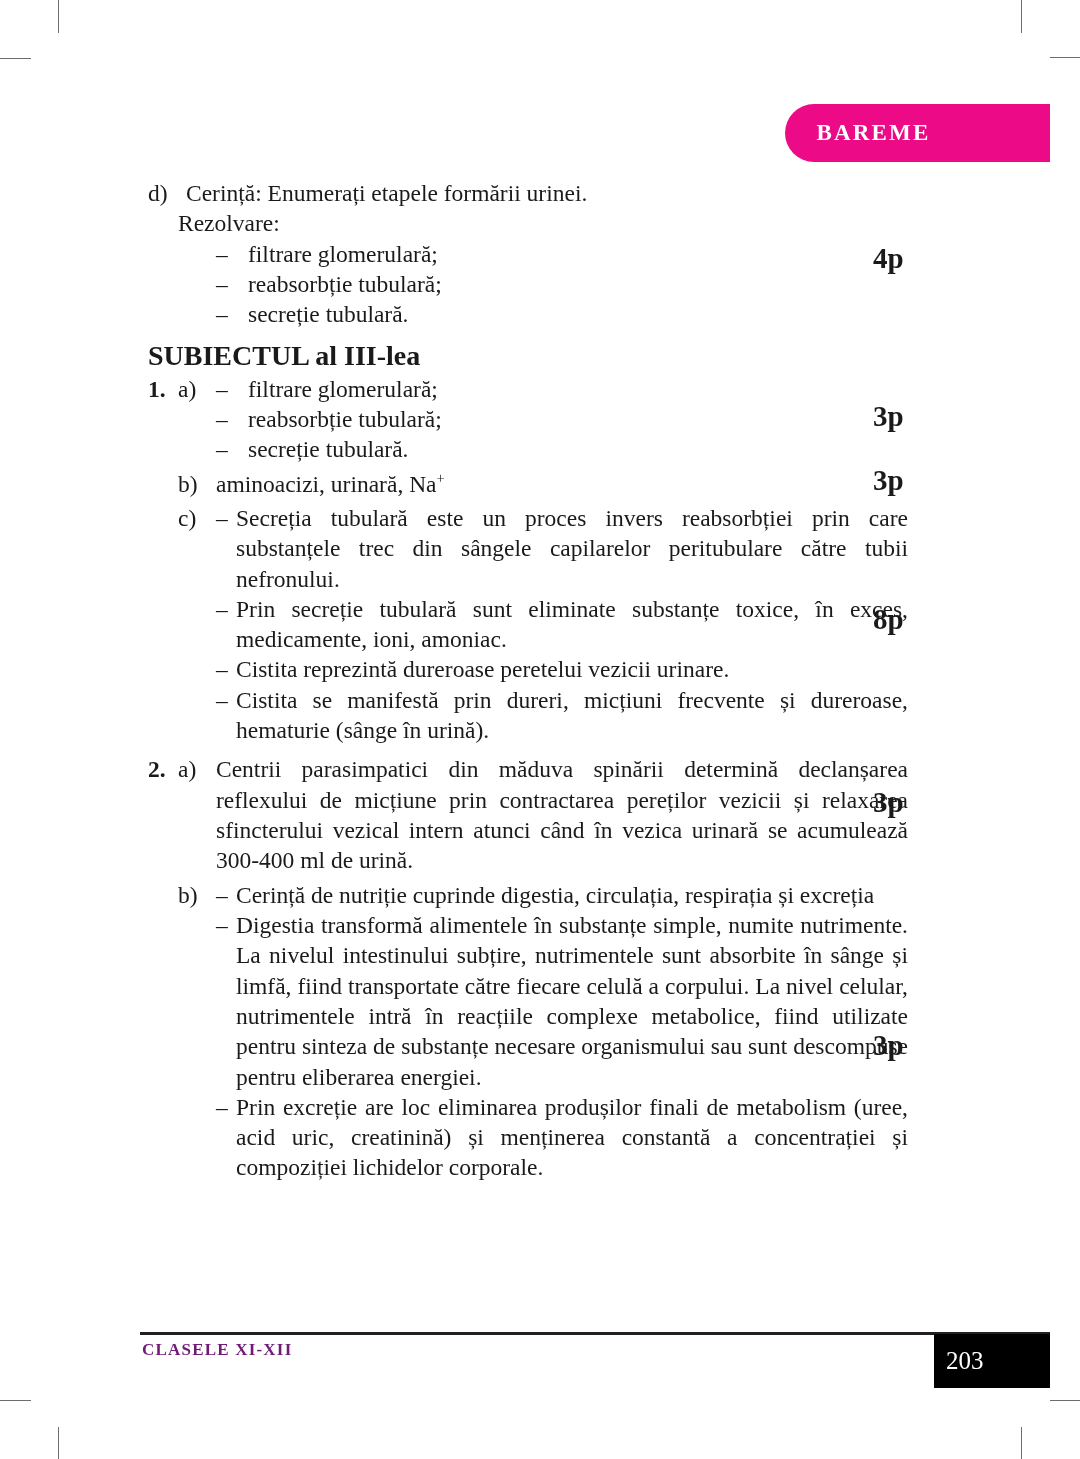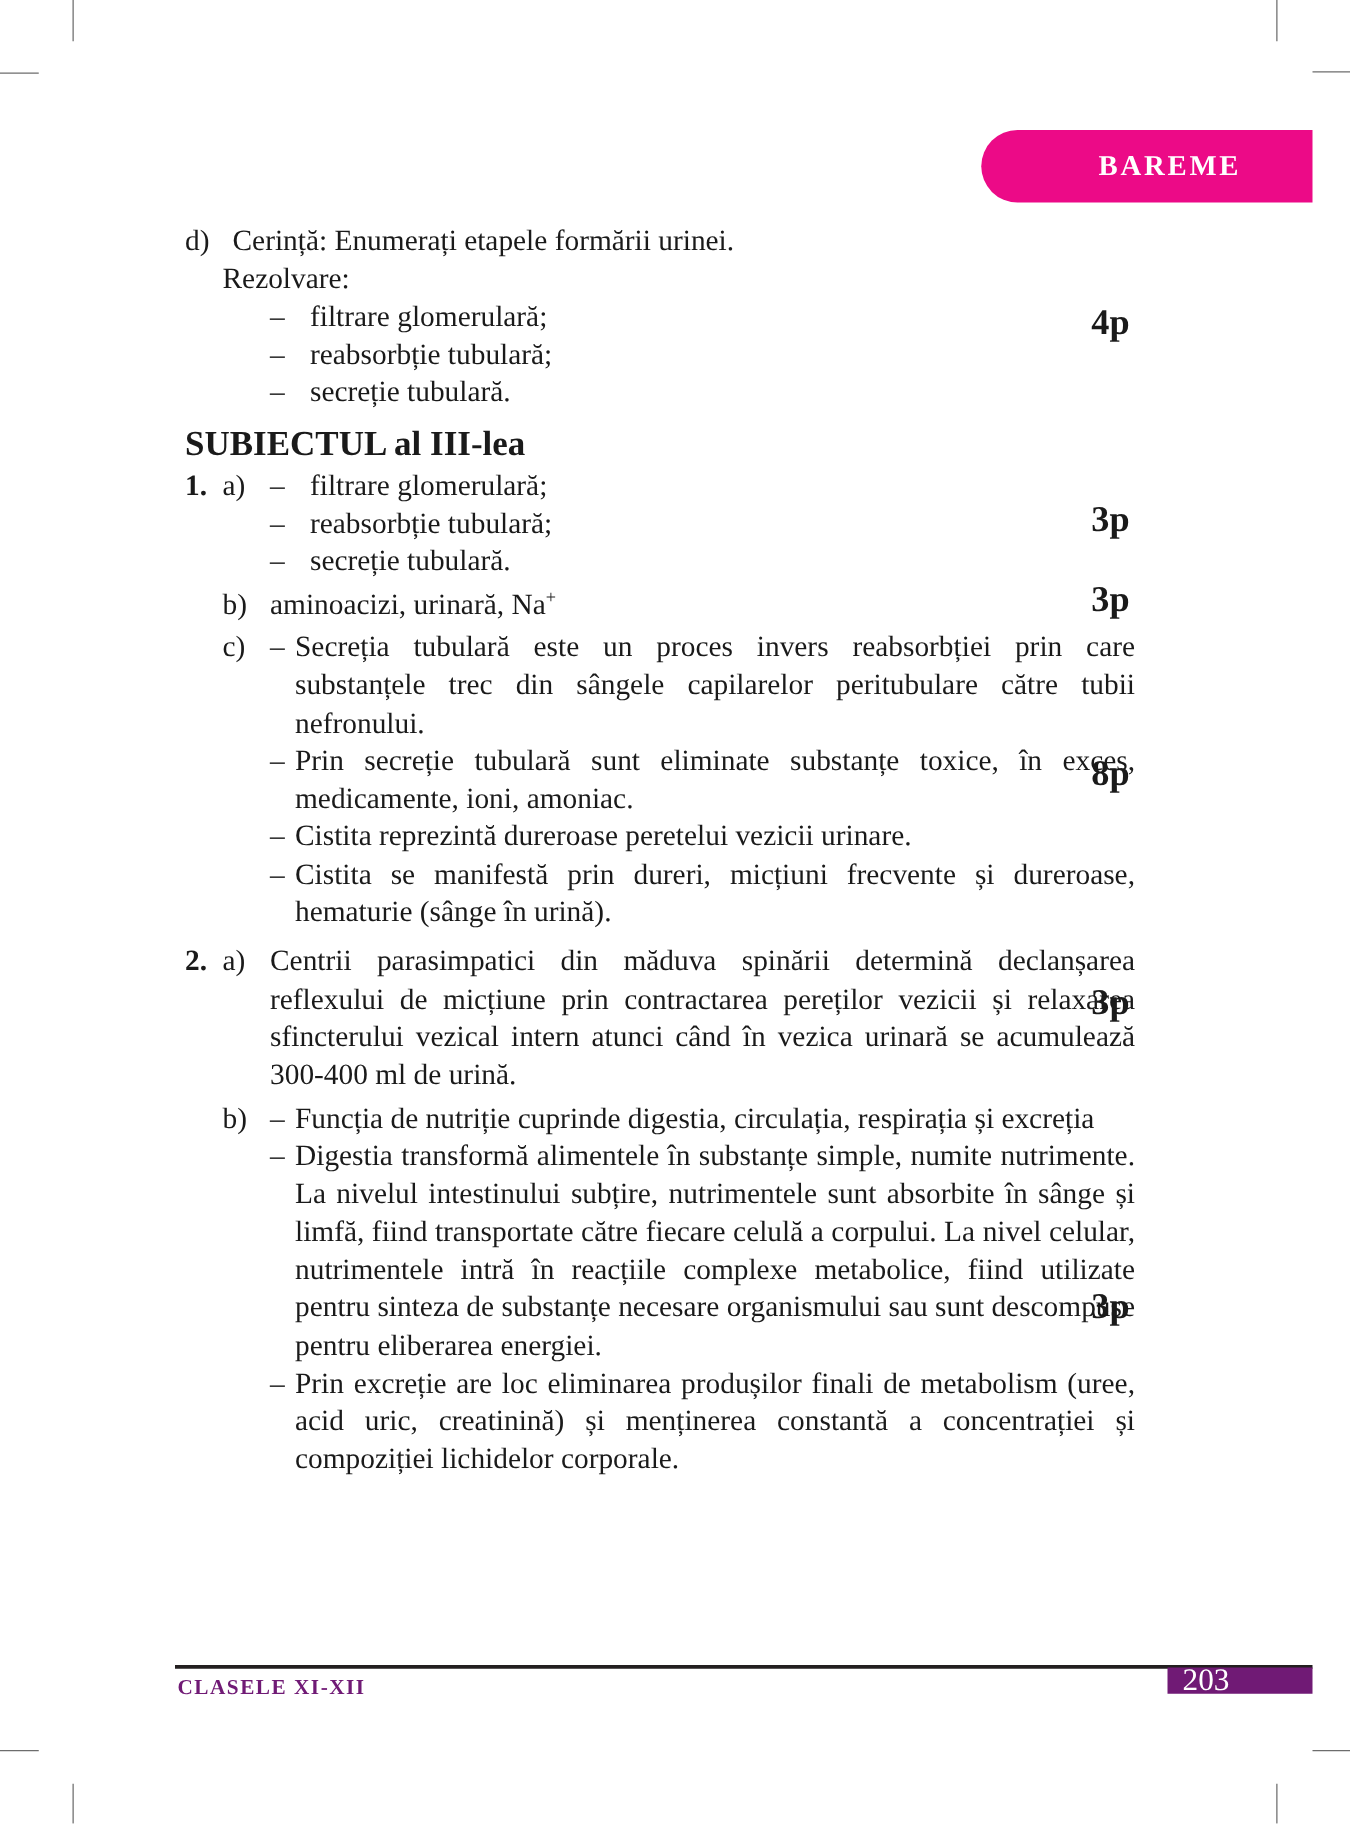--- a/index.html
+++ b/index.html
@@ -40,23 +40,23 @@
     position: absolute;
     left: 785px;
     top: 104px;
     width: 265px;
     height: 58px;
     background: #ec0a87;
     border-top-left-radius: 29px;
     border-bottom-left-radius: 29px;
     display: flex;
     align-items: center;
-    justify-content: flex-end;
+    justify-content: center;
     box-sizing: border-box;
-    padding-right: 57px;
+    padding-right: 88px;
   }
   .bareme-badge .label {
     color: #ffffff;
     font-family: "Liberation Serif", "DejaVu Serif", serif;
     font-weight: bold;
     font-size: 23px;
     letter-spacing: 2.2px;
   }
 
   
@@ -130,22 +130,22 @@
     font-weight: bold;
     font-size: 17px;
     letter-spacing: 1.2px;
     color: #701a75;
   }
   .page-number-badge {
     position: absolute;
     left: 934px;
     top: 1334px;
     width: 116px;
-    height: 21px;
-    background: #701a75;
+    height: 54px;
+    background: #000000;
     display: flex;
     align-items: center;
     justify-content: flex-start;
     box-sizing: border-box;
     padding-left: 12px;
   }
   .page-number-badge .num {
     color: #ffffff;
     font-family: "Liberation Serif", "DejaVu Serif", serif;
     font-size: 25px;
@@ -253,21 +253,21 @@
       <span class="marker w-let">a)</span>
       <span class="txt just">Centrii parasimpatici din măduva spinării determină declanșarea reflexului de micțiune prin contractarea pereților vezicii și relaxarea sfincterului vezical intern atunci când în vezica urinară se acumulează 300-400 ml de urină.</span>
     </div>
 
     <div class="sp-sm"></div>
 
     <div class="blk">
       <div class="line ind-a">
         <span class="marker w-let">b)</span>
         <span class="marker w-dash2">–</span>
-        <span class="txt just">Funcția de nutriție cuprinde digestia, circulația, respirația și excreția</span>
+        <span class="txt just">Cerință de nutriție cuprinde digestia, circulația, respirația și excreția</span>
       </div>
       <div class="line ind-b">
         <span class="marker w-dash2">–</span>
         <span class="txt just">Digestia transformă alimentele în substanțe simple, numite nutrimente. La nivelul intestinului subțire, nutrimentele sunt absorbite în sânge și limfă, fiind transportate către fiecare celulă a corpului. La nivel celular, nutrimentele intră în reacțiile complexe metabolice, fiind utilizate pentru sinteza de substanțe necesare organismului sau sunt descompuse pentru eliberarea energiei.</span>
       </div>
       <div class="line ind-b">
         <span class="marker w-dash2">–</span>
         <span class="txt just">Prin excreție are loc eliminarea produșilor finali de metabolism (uree, acid uric, creatinină) și menținerea constantă a concentrației și compoziției lichidelor corporale.</span>
       </div>
     </div>

